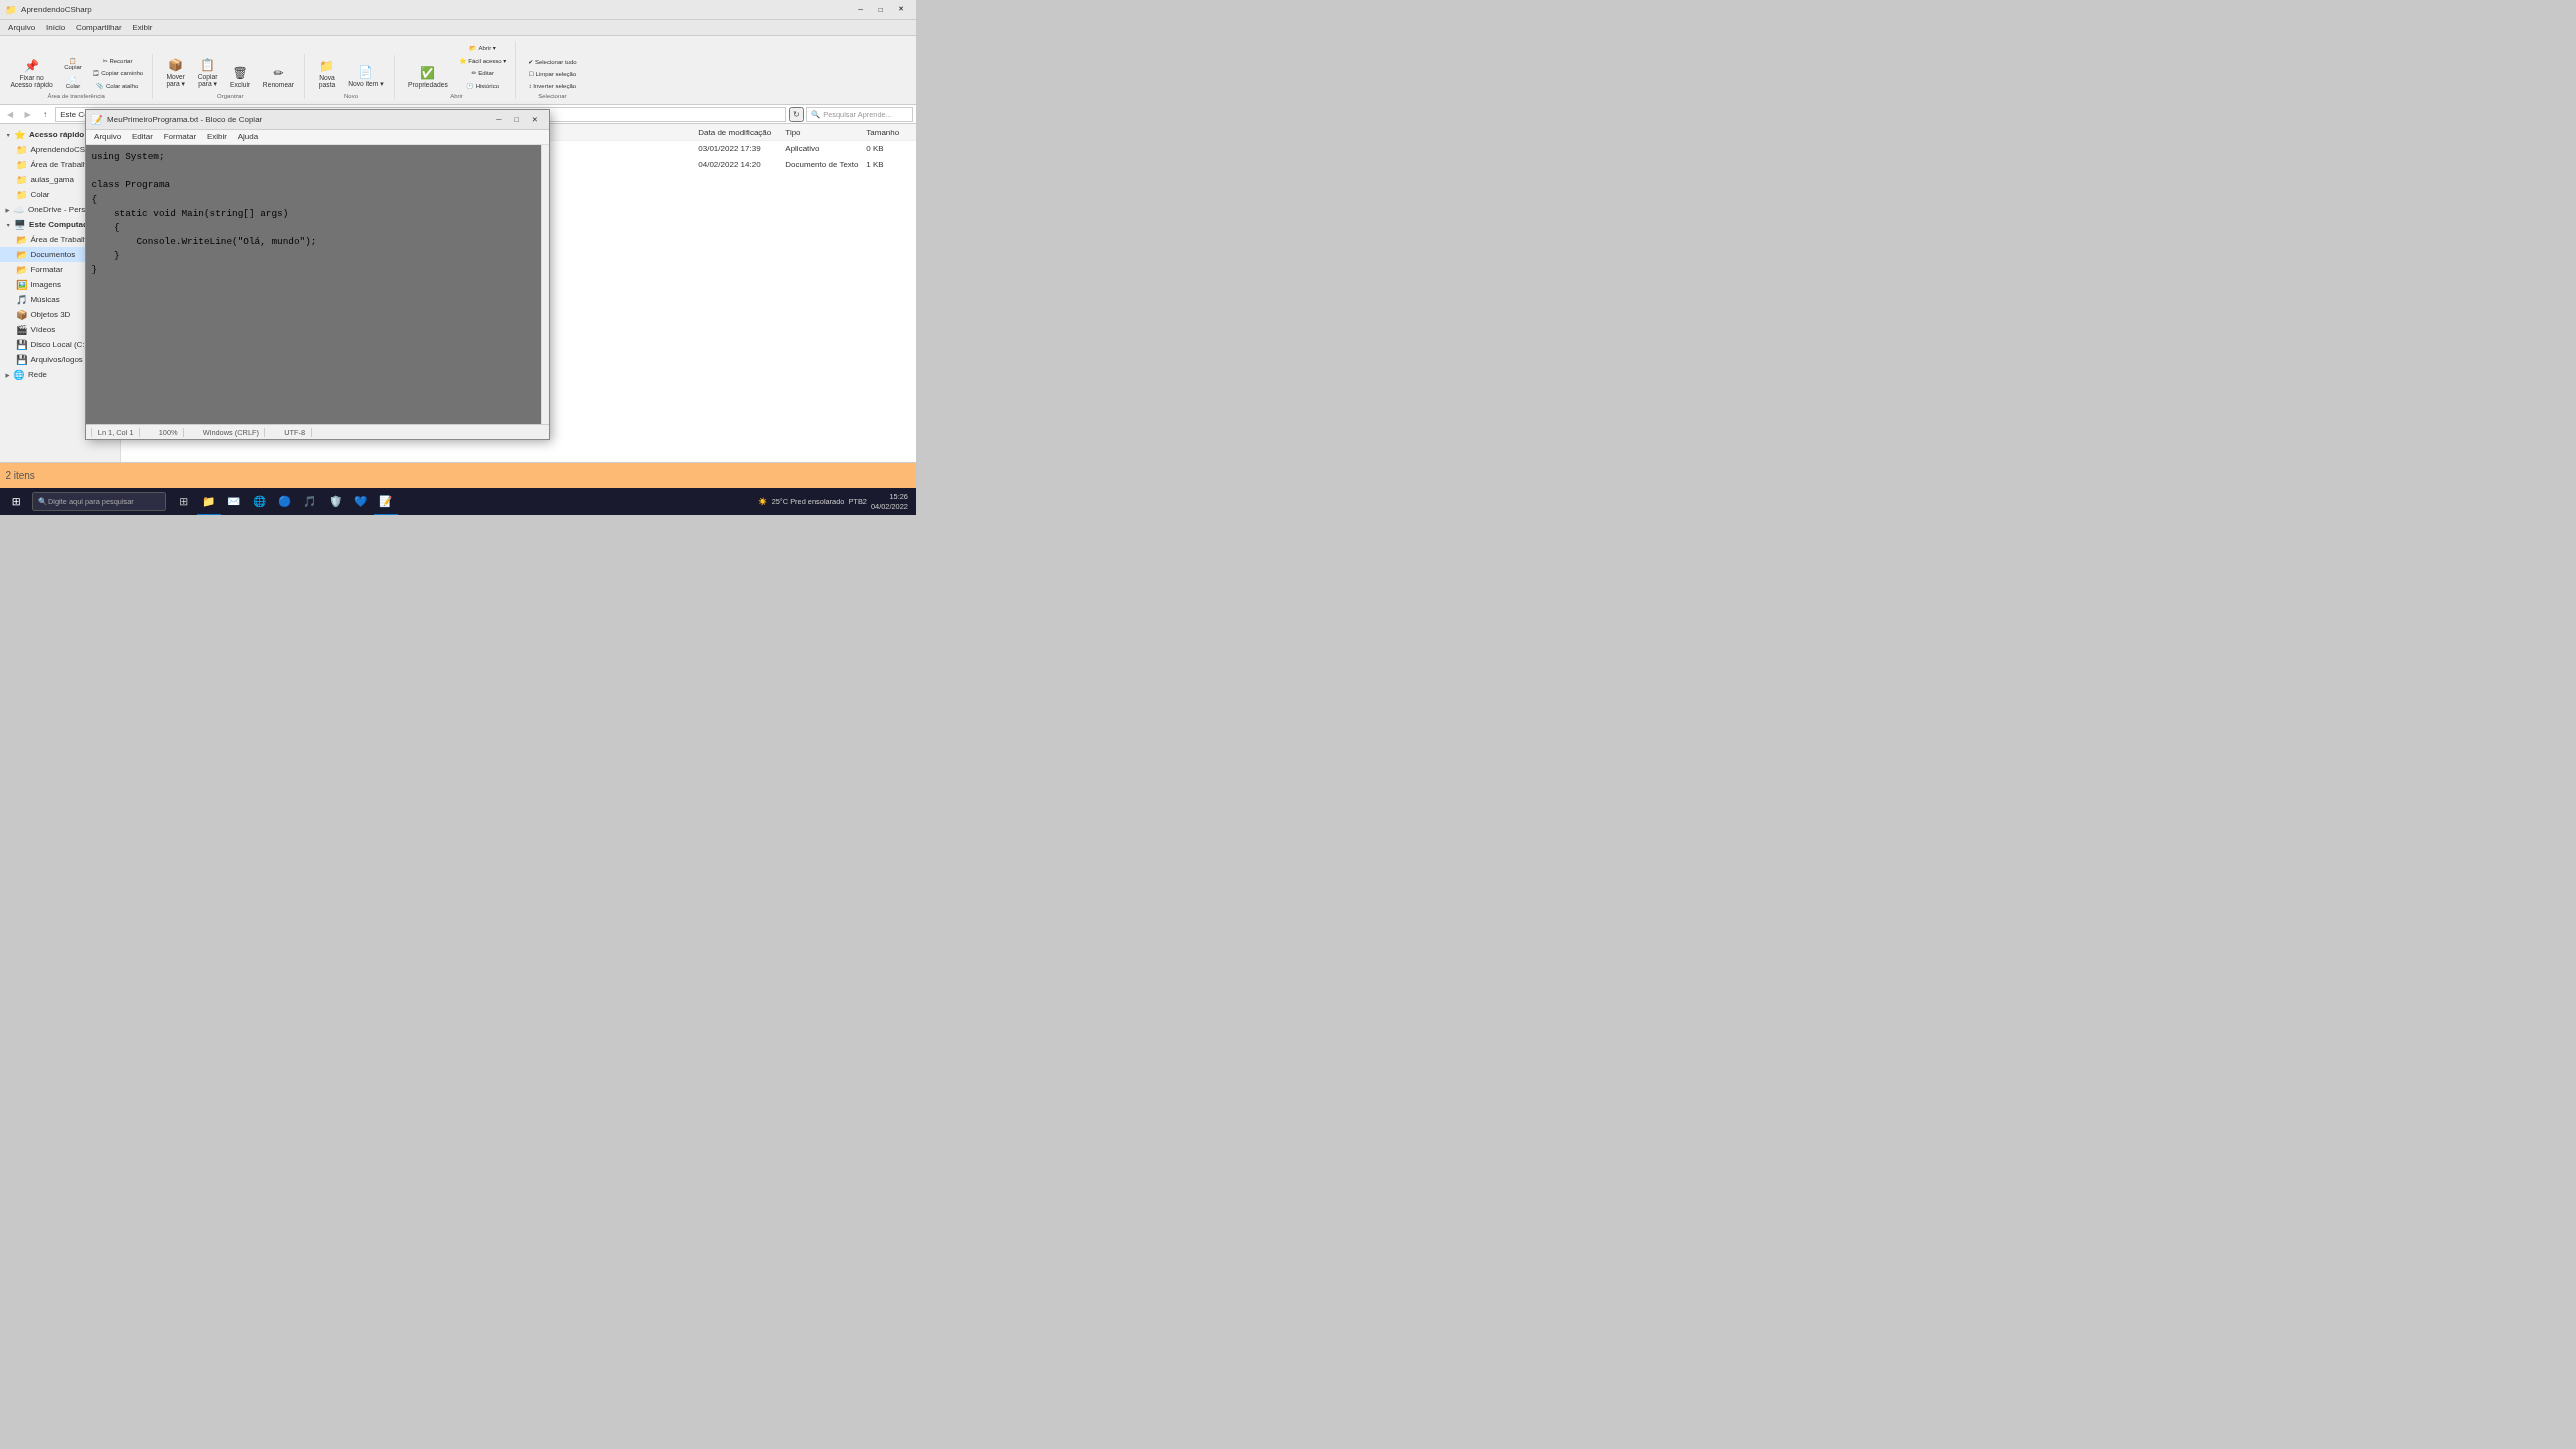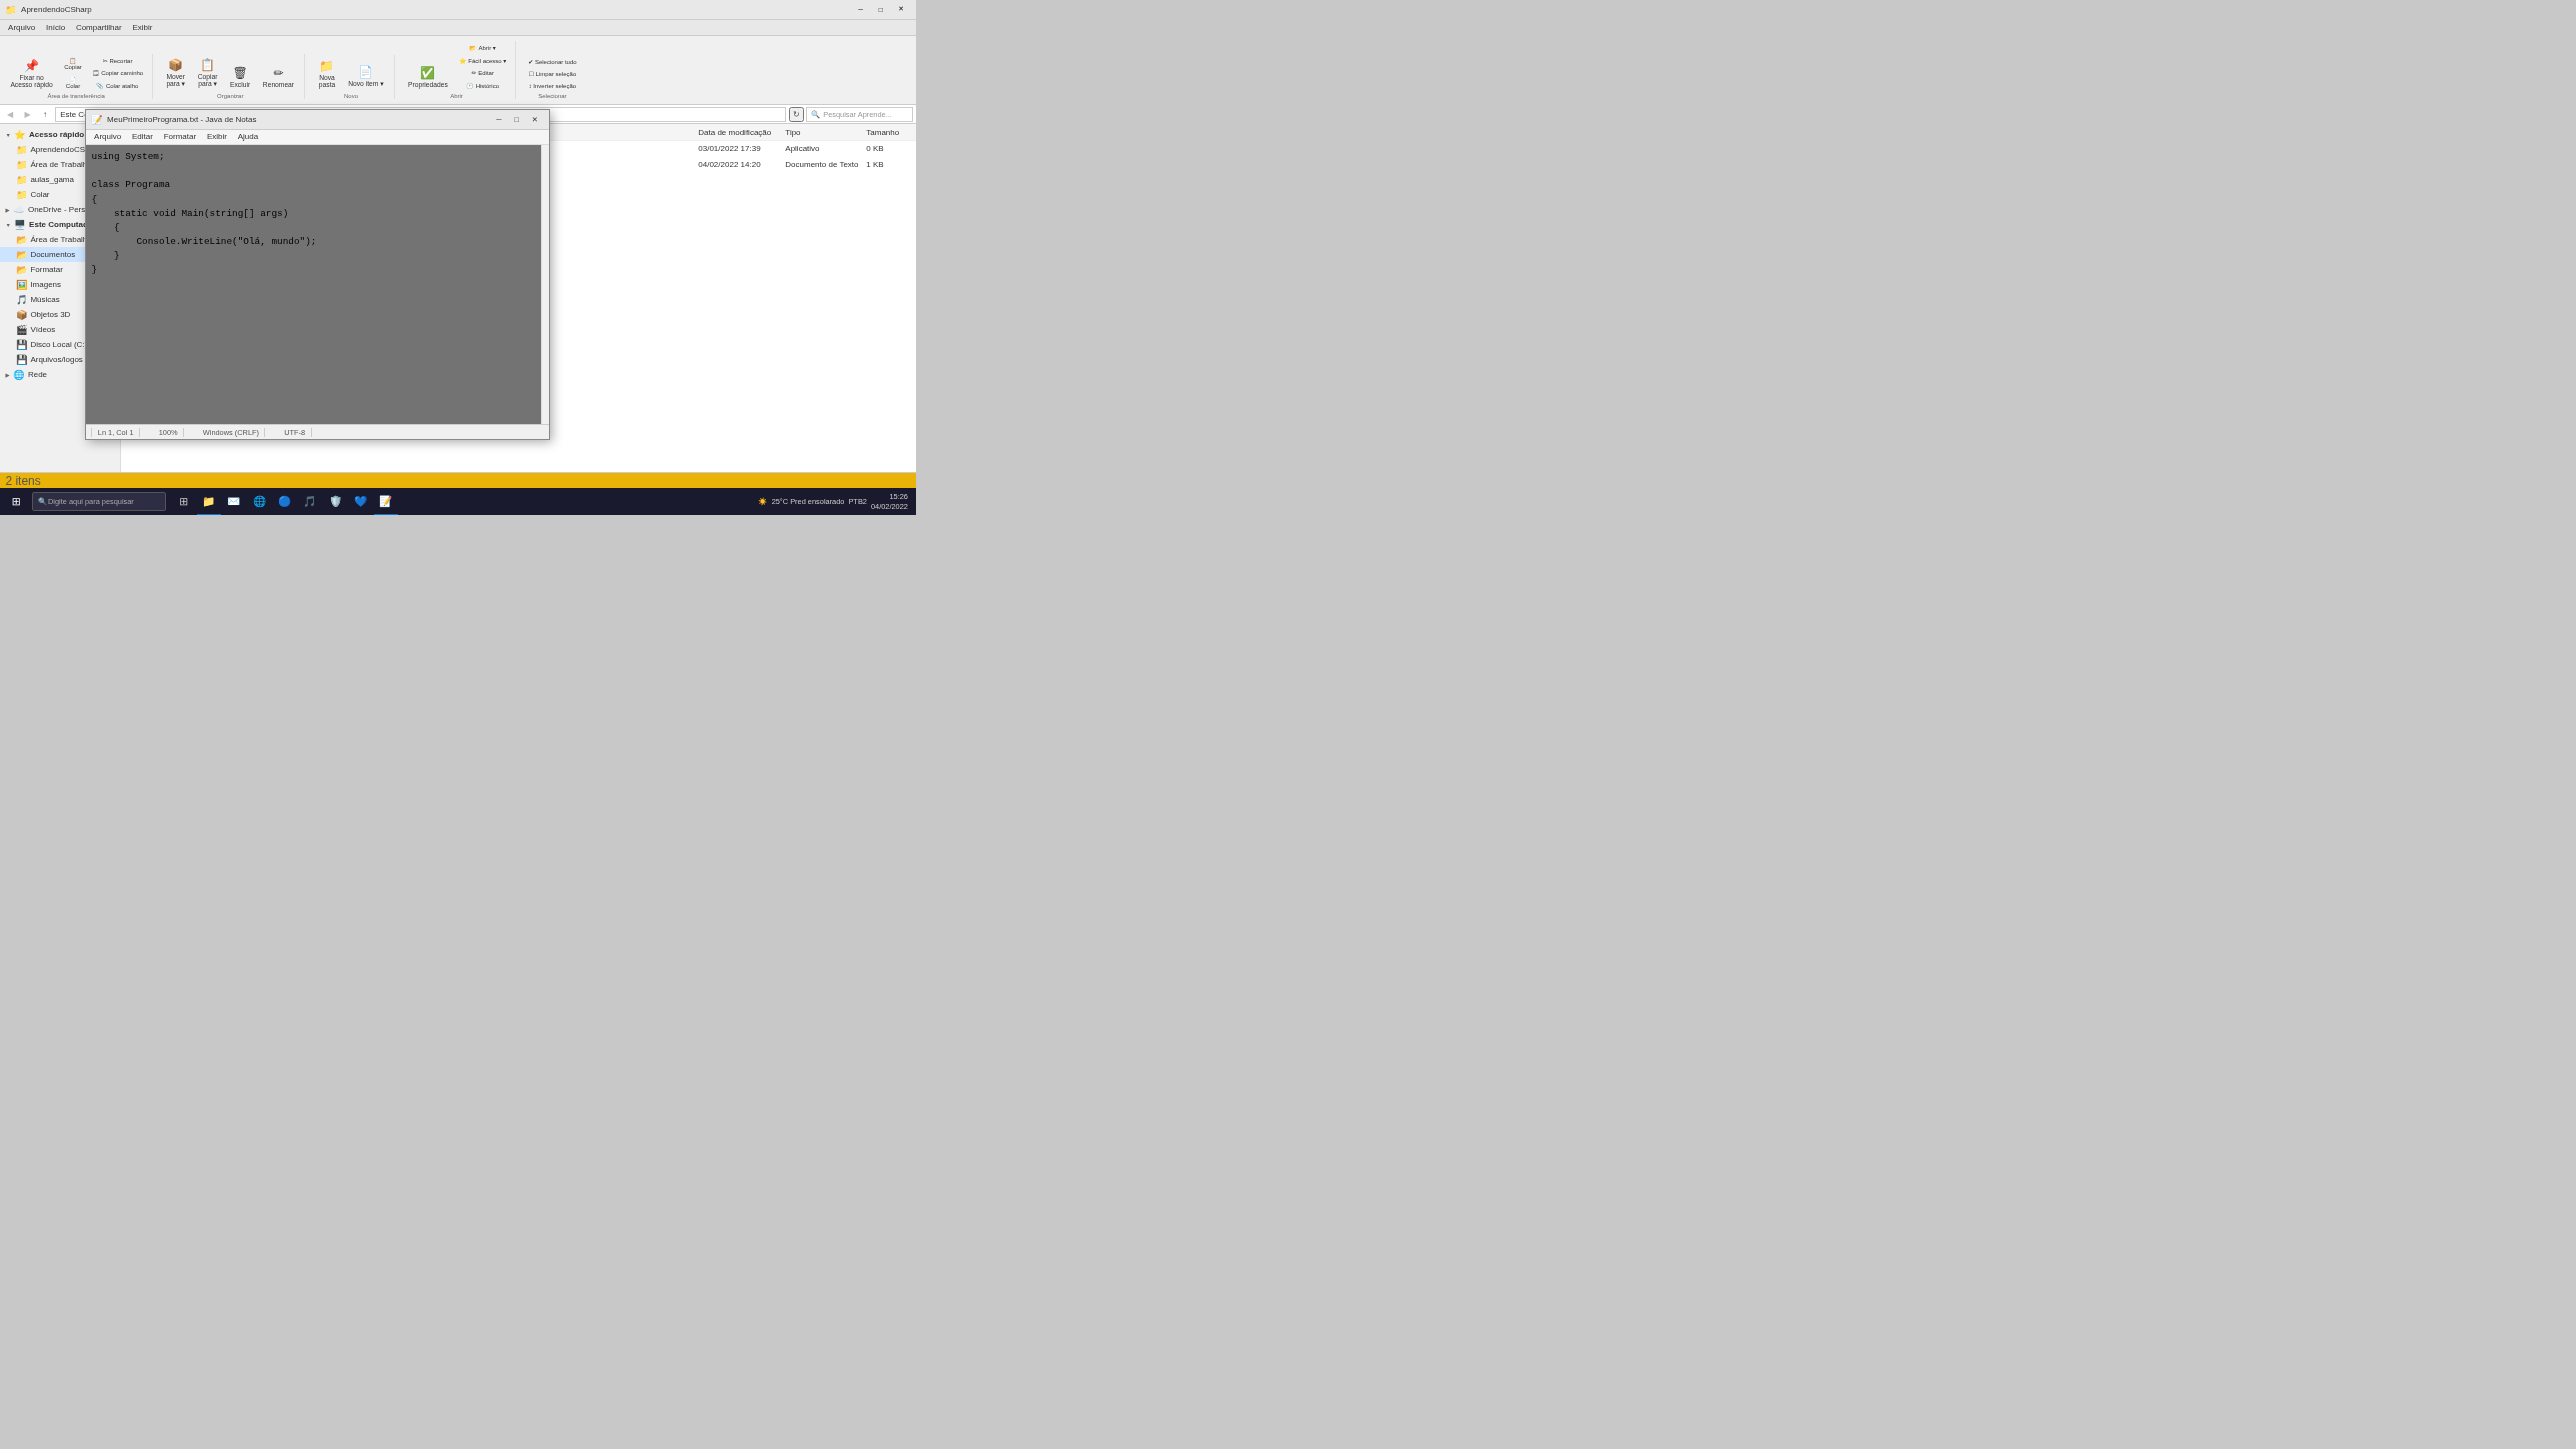--- a/index.html
+++ b/index.html
@@ -330,27 +330,27 @@
       display: flex;
       align-items: center;
       gap: 4px;
       white-space: nowrap;
       overflow: hidden;
     }
     .file-icon { font-size: 9.4px; }
 
     
     .status-bar {
-      height: 16px;
-      background: #eab308;
+      height: 26px;
+      background: #fdba74;
       border-top: 0.7px solid #ccc;
       display: flex;
       align-items: center;
       padding: 0 5.4px;
-      font-size: 12px;
+      font-size: 10px;
       color: #555;
     }
 
     
     .notepad-window {
       position: absolute;
       top: 109px;
       left: 85px;
       width: 465px;
       height: 331px;
@@ -722,21 +722,21 @@
 
   <div class="status-bar">
     <span>2 itens</span>
   </div>
 </div>
 
 <div class="notepad-window">
 
   <div class="notepad-titlebar">
     <span style="font-size:9.4px; margin-right:4px;">📝</span>
-    <span class="notepad-title">MeuPrimeiroPrograma.txt - Java de Notas</span>
+    <span class="notepad-title">MeuPrimeiroPrograma.txt - Bloco de Copiar</span>
     <div class="notepad-controls">
       <button class="np-btn">─</button>
       <button class="np-btn">□</button>
       <button class="np-btn close">✕</button>
     </div>
   </div>
 
   <div class="notepad-menu">
     <span class="np-menu-item">Arquivo</span>
     <span class="np-menu-item">Editar</span>

